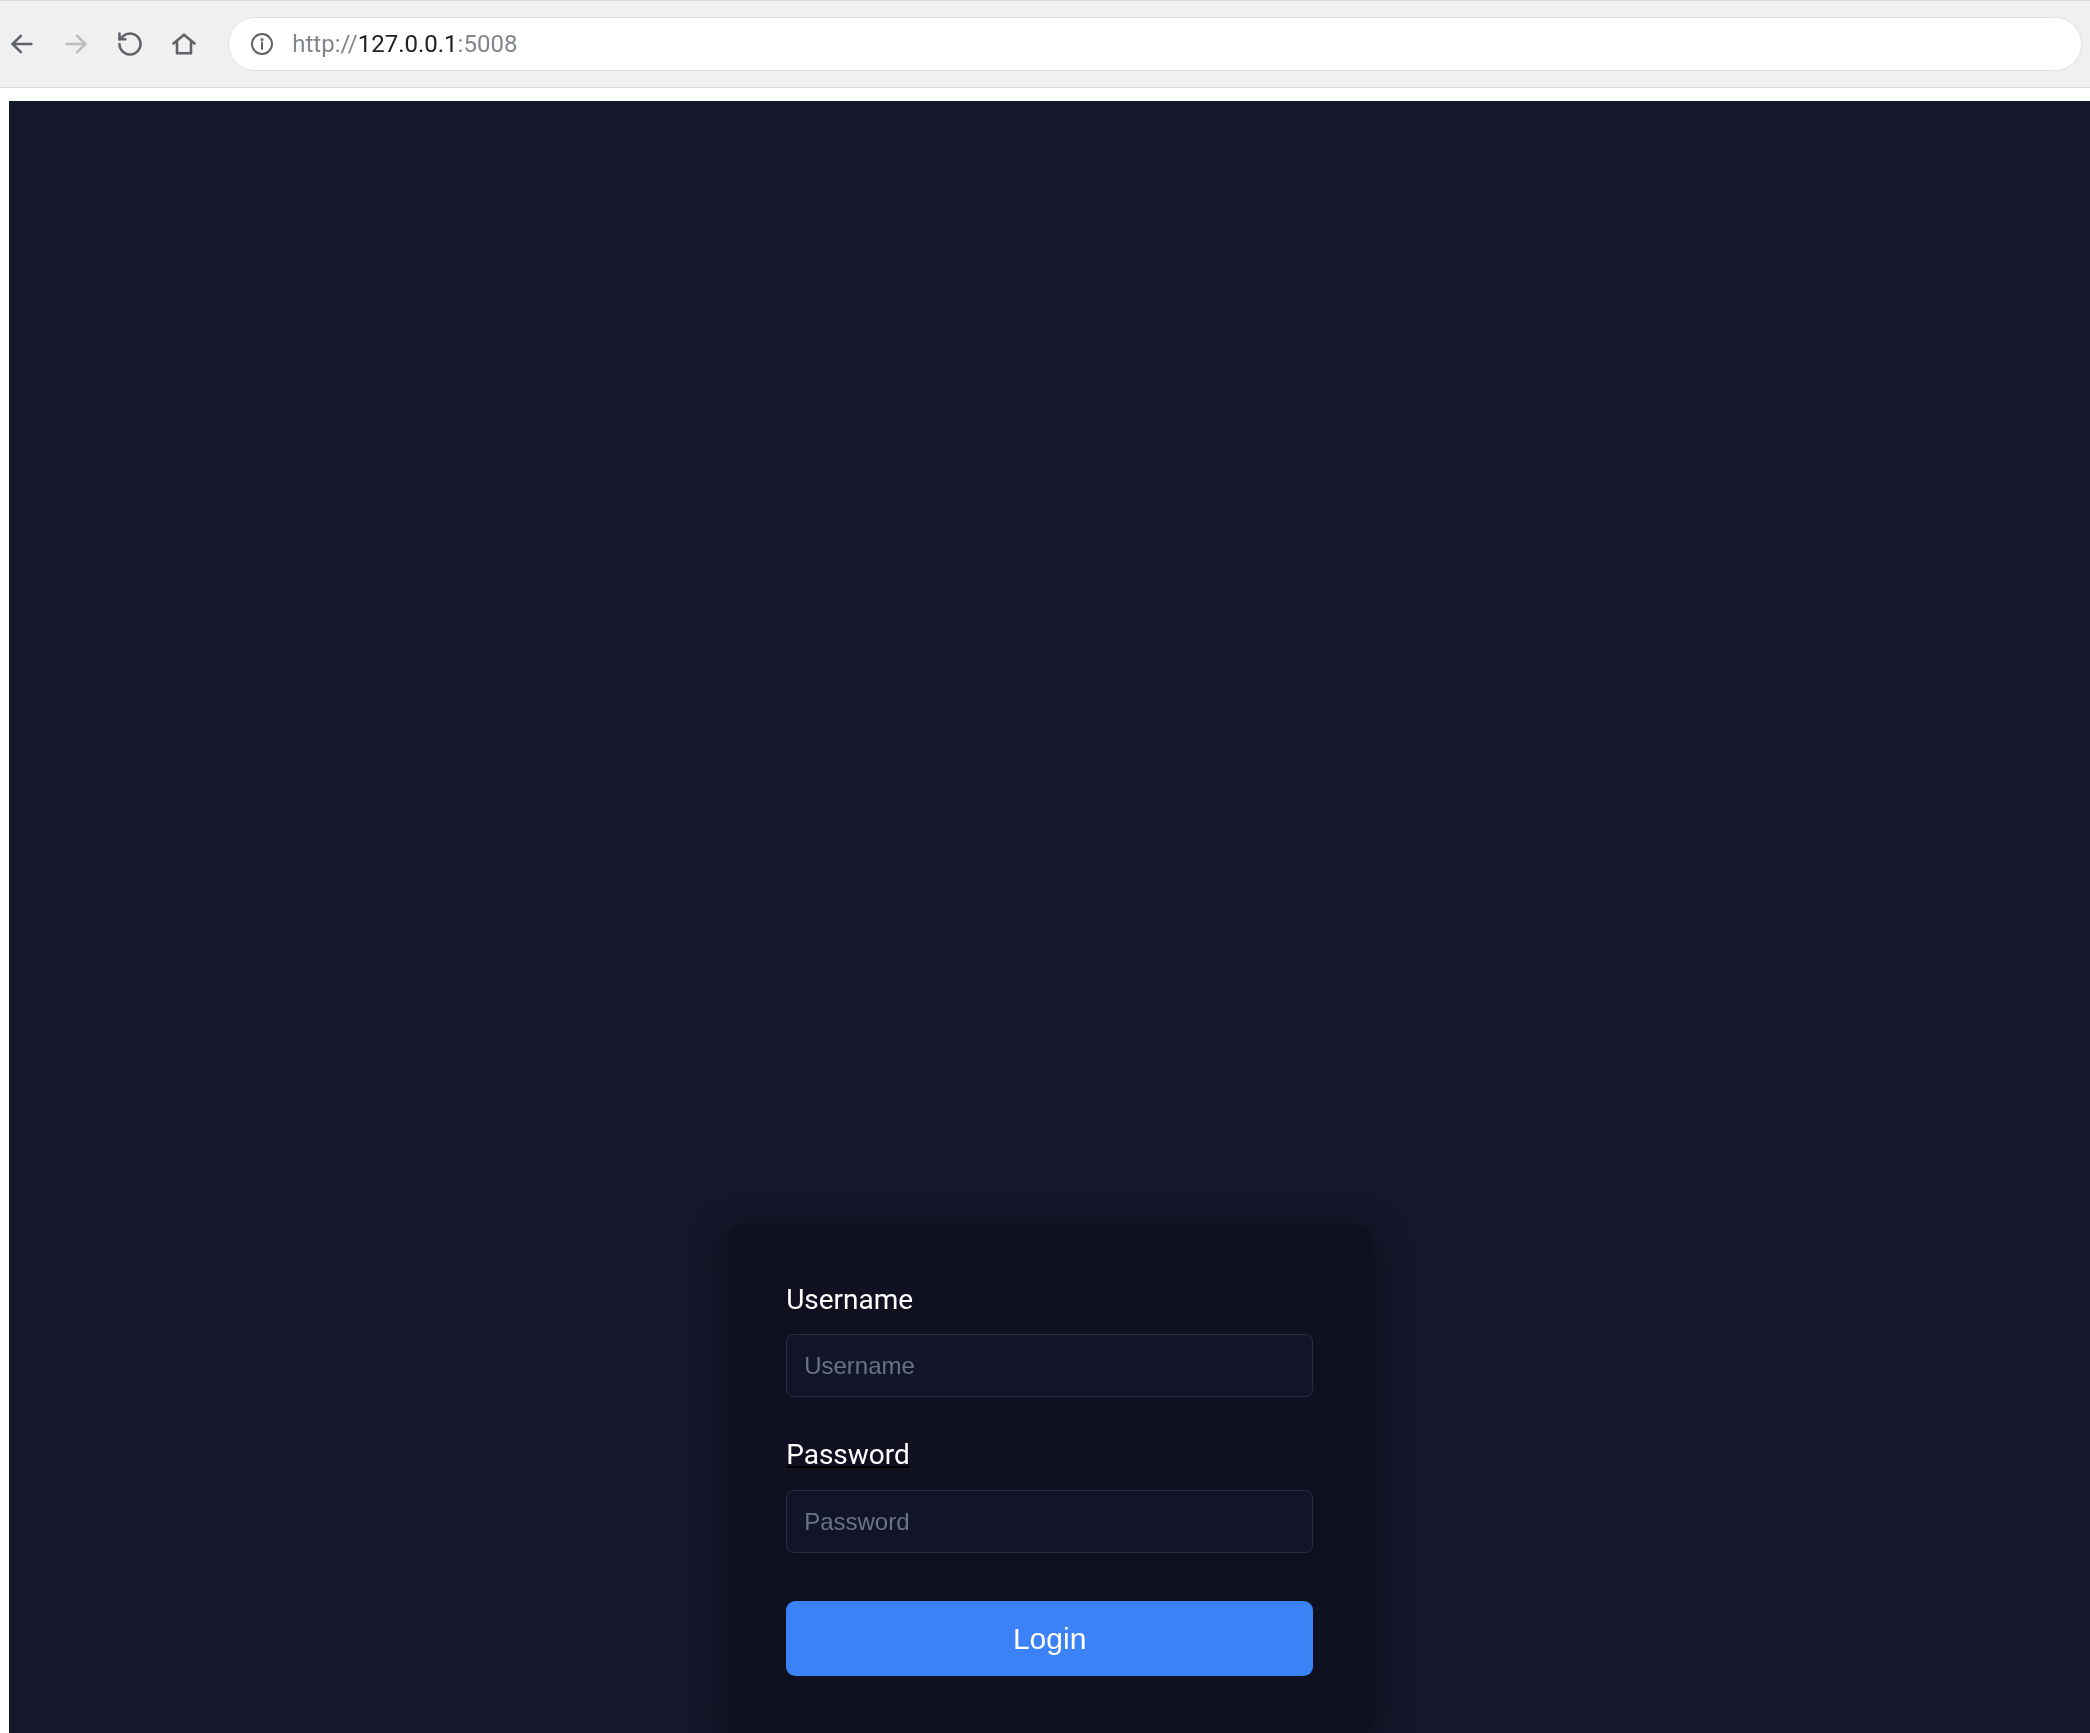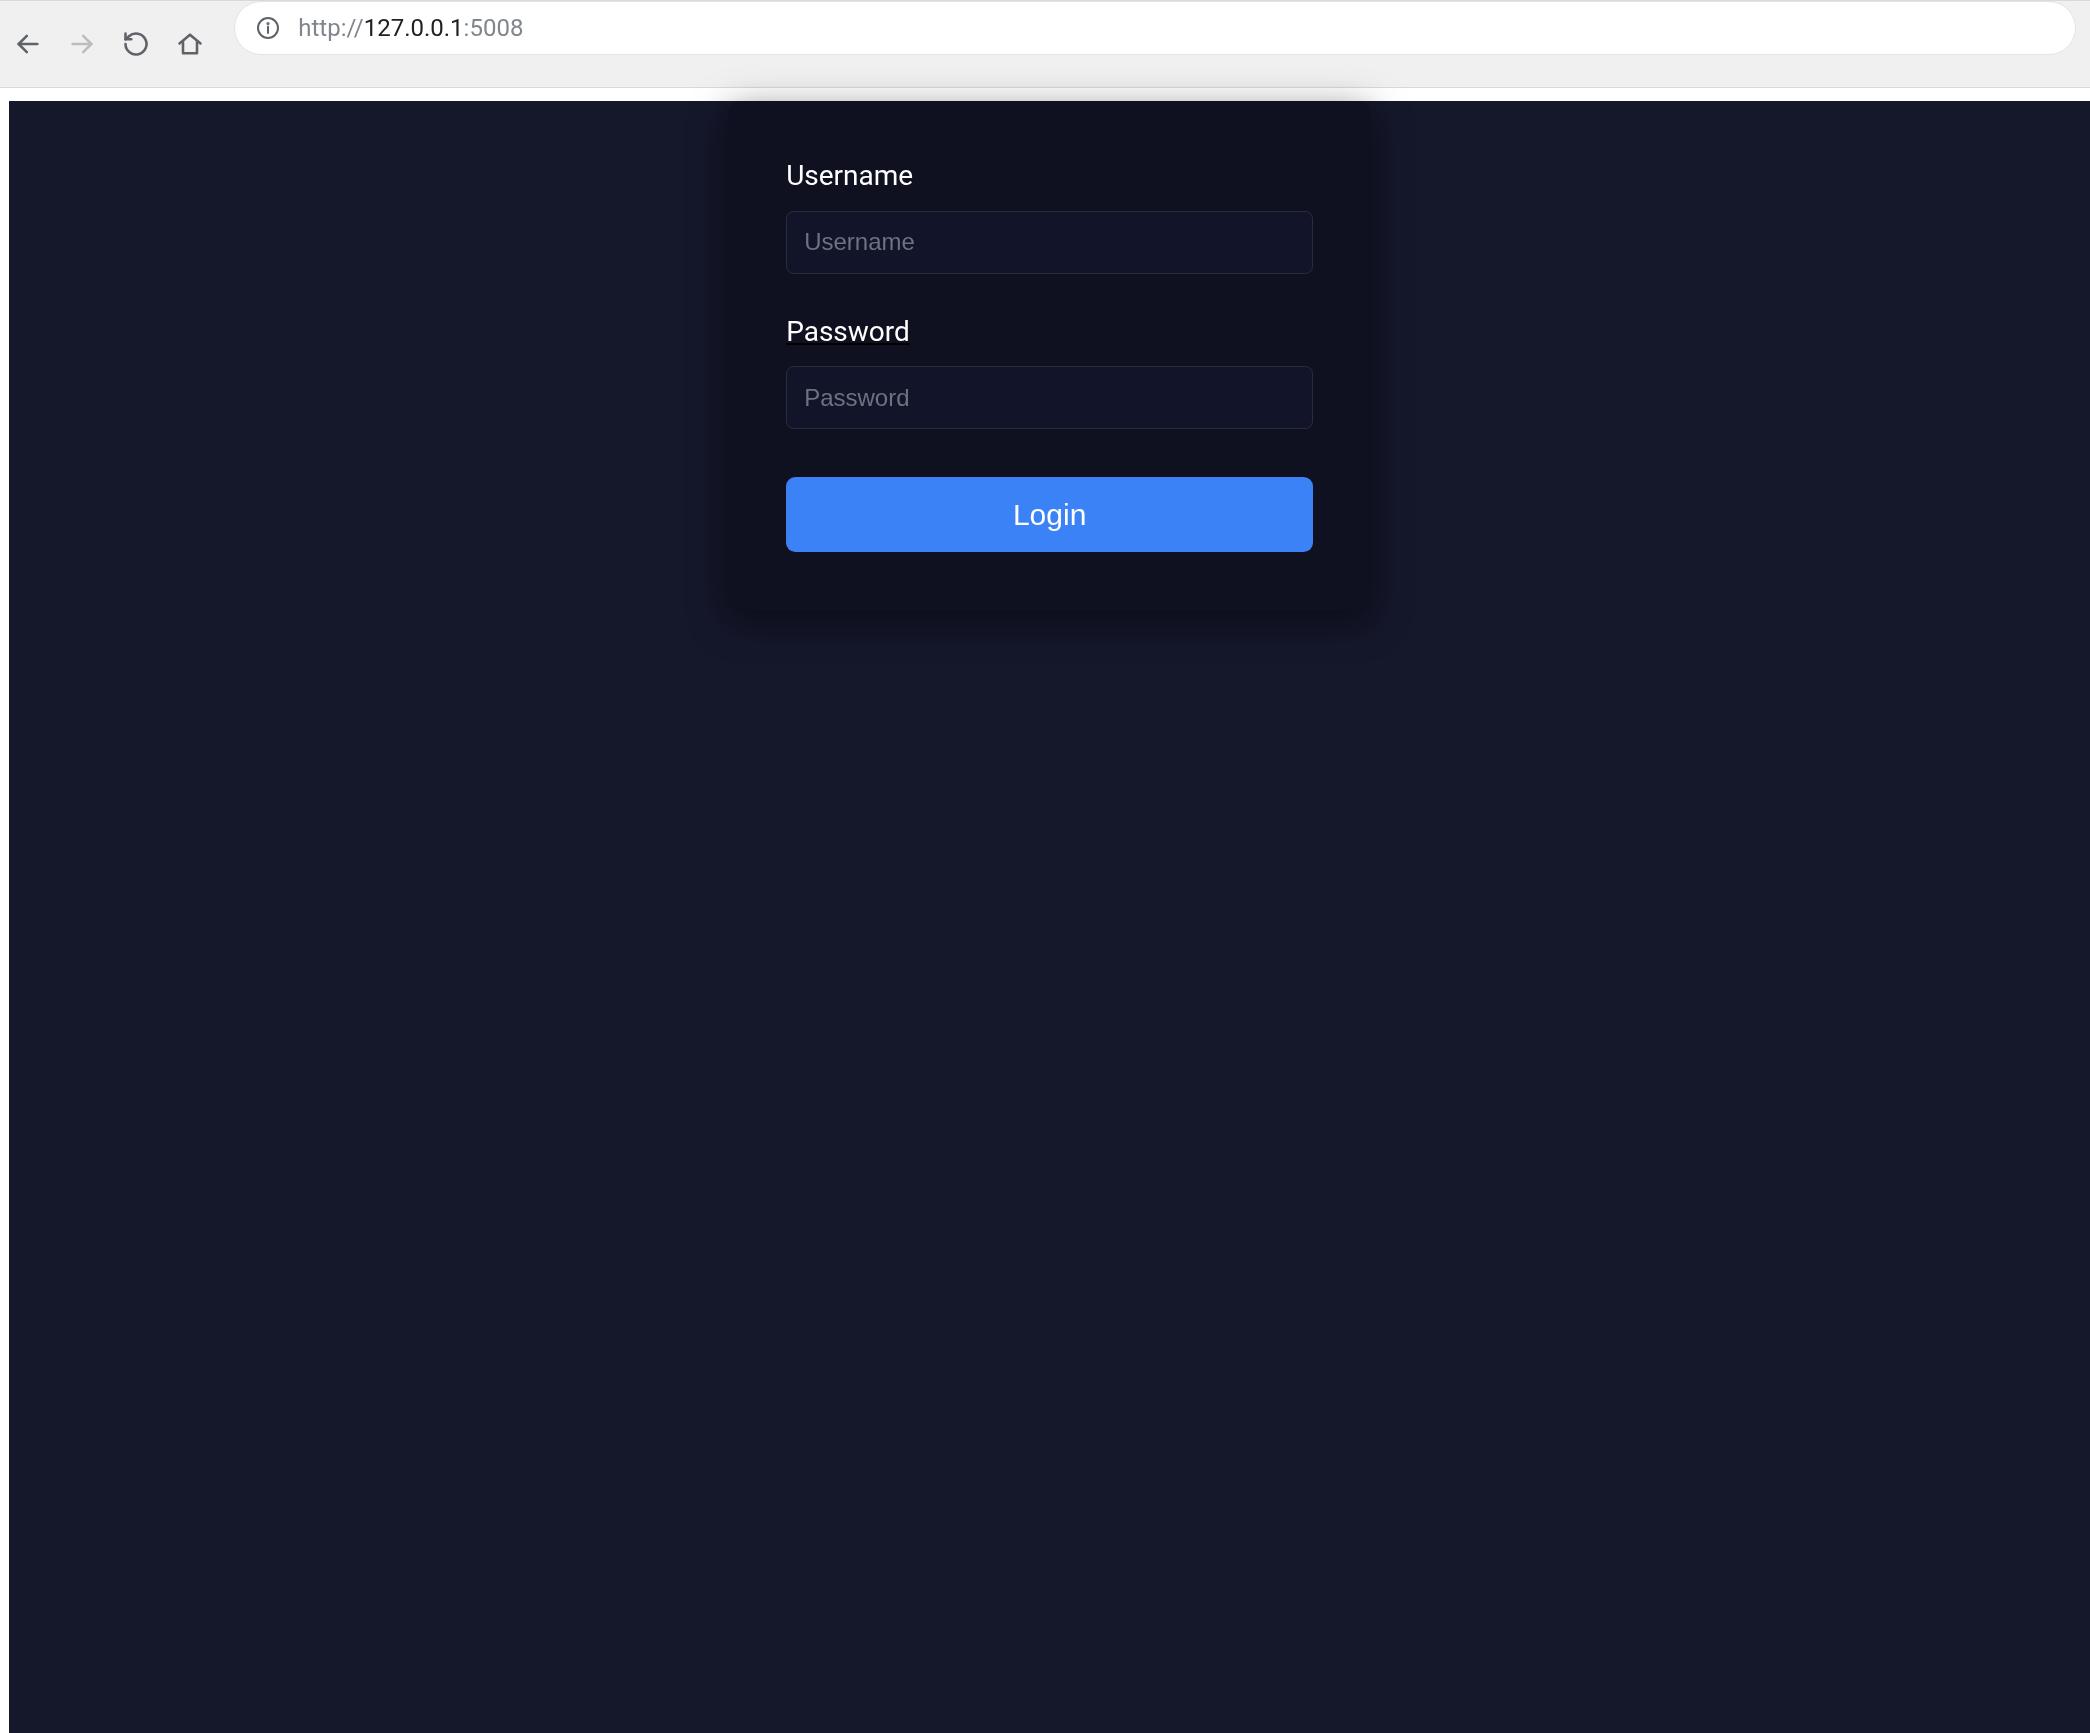--- a/index.html
+++ b/index.html
@@ -16,21 +16,22 @@
       overflow: hidden;
     }
 
     
     .browser-chrome {
       height: 88px;
       background: #f1f0f1;
       border-top: 1.9px solid #d9d9d9;
       border-bottom: 0.9px solid #d9d9d9;
       display: flex;
-      padding: 0 14px;
+      align-items: center;
+      padding: 0 8px;
       gap: 20.5px;
     }
 
     .nav-icons {
       display: flex;
       align-items: center;
       gap: 26px;
     }
 
     .nav-icon {
@@ -88,21 +89,21 @@
       background: #ffffff;
       padding-top: 13px;
     }
 
     .page {
       width: calc(100% - 9.3px);
       margin-left: 9.3px;
       height: calc(100% - 0px);
       background: #15172b;
       display: flex;
-      align-items: flex-start;
+      align-items: flex-end;
       justify-content: center;
     }
 
     .login-card {
       width: 643px;
       background: #0f1120;
       border-radius: 13px;
       padding: 58px 58px 58px 58px;
       box-shadow: 0 9.3px 37px rgba(0,0,0,0.5);
     }

